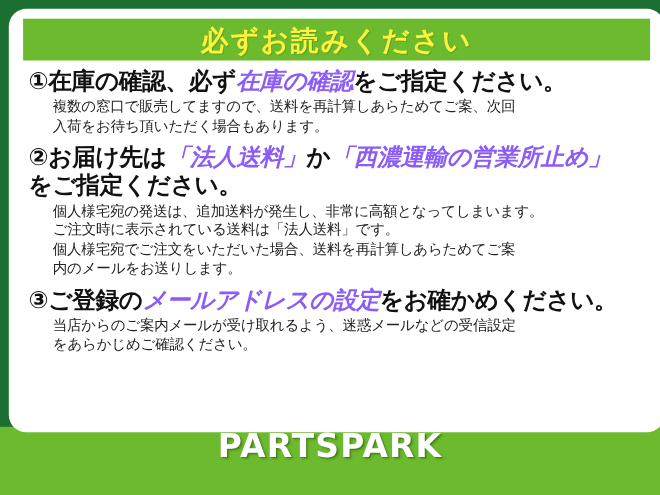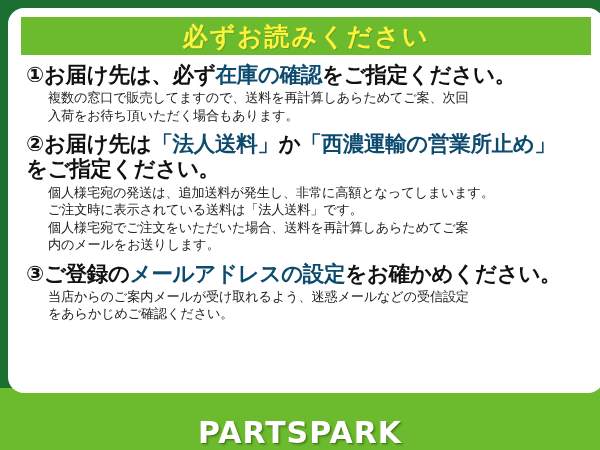--- a/index.html
+++ b/index.html
@@ -35,21 +35,21 @@
   }
 
   .brand {
     position: absolute;
     left: 0;
     right: 0;
     bottom: 0;
     height: 62px;
     z-index: 3;
     display: flex;
-    align-items: flex-end;
+    align-items: flex-start;
     justify-content: center;
     font-size: 30px;
     font-weight: bold;
     letter-spacing: 1px;
     color: #ffffff;
     text-shadow: 1px 1px 0 rgba(60,110,20,0.55), 2px 2px 2px rgba(40,80,10,0.35);
   }
 
   
   .card {
@@ -91,21 +91,22 @@
 
   .item-head {
     font-size: 21.5px;
     font-weight: bold;
     color: #111111;
     line-height: 1.17;
     letter-spacing: -0.3px;
     white-space: pre-line;
   }
   .item-head .hl {
-    color: #0c4a6e;
+    color: #8b5cf6;
+    font-style: italic;
   }
 
   .item-body {
     font-size: 13.2px;
     color: #222222;
     line-height: 1.33;
     margin-top: 2px;
     padding-left: 22px;
     letter-spacing: -0.2px;
     white-space: pre-line;
@@ -124,21 +125,21 @@
 
   <div class="card">
 
     <div class="header-banner">
       <span class="header-banner-text">必ずお読みください</span>
     </div>
 
     <div class="items">
 
       <div class="item">
-        <div class="item-head"><span class="num">①</span><span>お届け先は、必ず</span><span class="hl">在庫の確認</span><span>をご指定ください。</span></div>
+        <div class="item-head"><span class="num">①</span><span>在庫の確認、必ず</span><span class="hl">在庫の確認</span><span>をご指定ください。</span></div>
         <div class="item-body">複数の窓口で販売してますので、送料を再計算しあらためてご案、次回
 入荷をお待ち頂いただく場合もあります。</div>
       </div>
 
       <div class="item">
         <div class="item-head"><span class="num">②</span><span>お届け先は</span><span class="hl">「法人送料」</span><span>か</span><span class="hl">「西濃運輸の営業所止め」</span><span>
 をご指定ください。</span></div>
         <div class="item-body">個人様宅宛の発送は、追加送料が発生し、非常に高額となってしまいます。
 ご注文時に表示されている送料は「法人送料」です。
 個人様宅宛でご注文をいただいた場合、送料を再計算しあらためてご案

